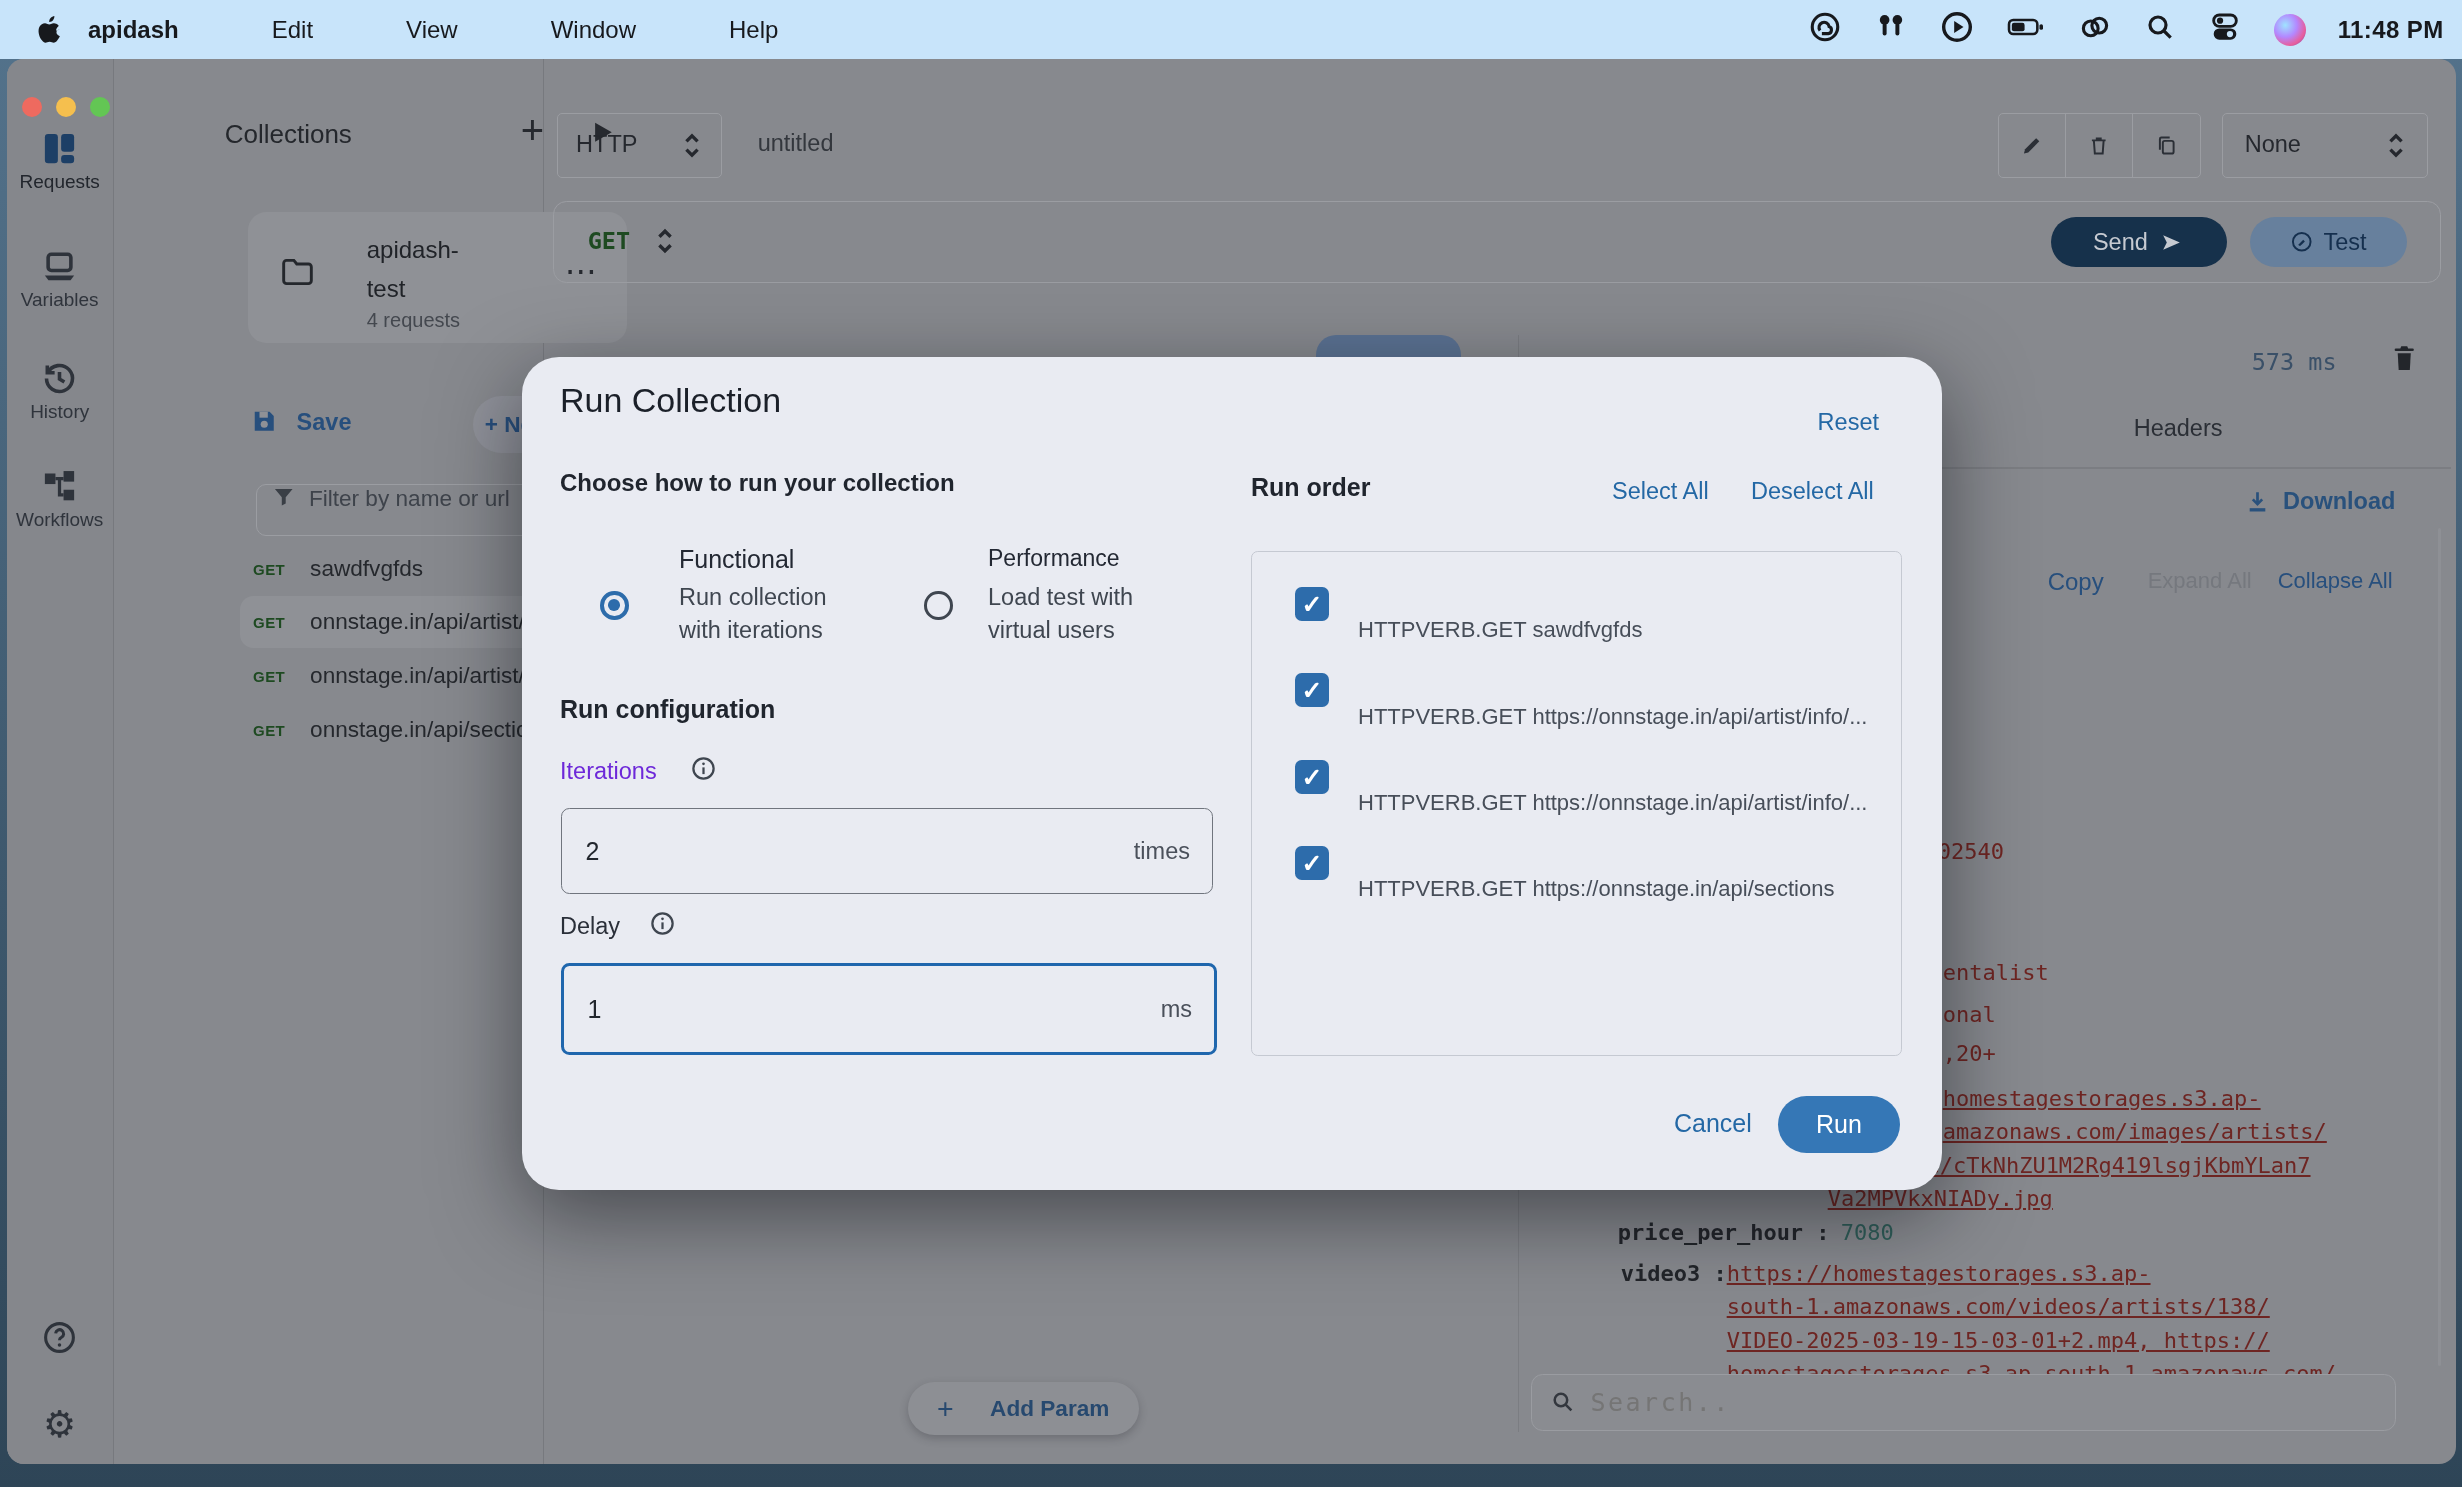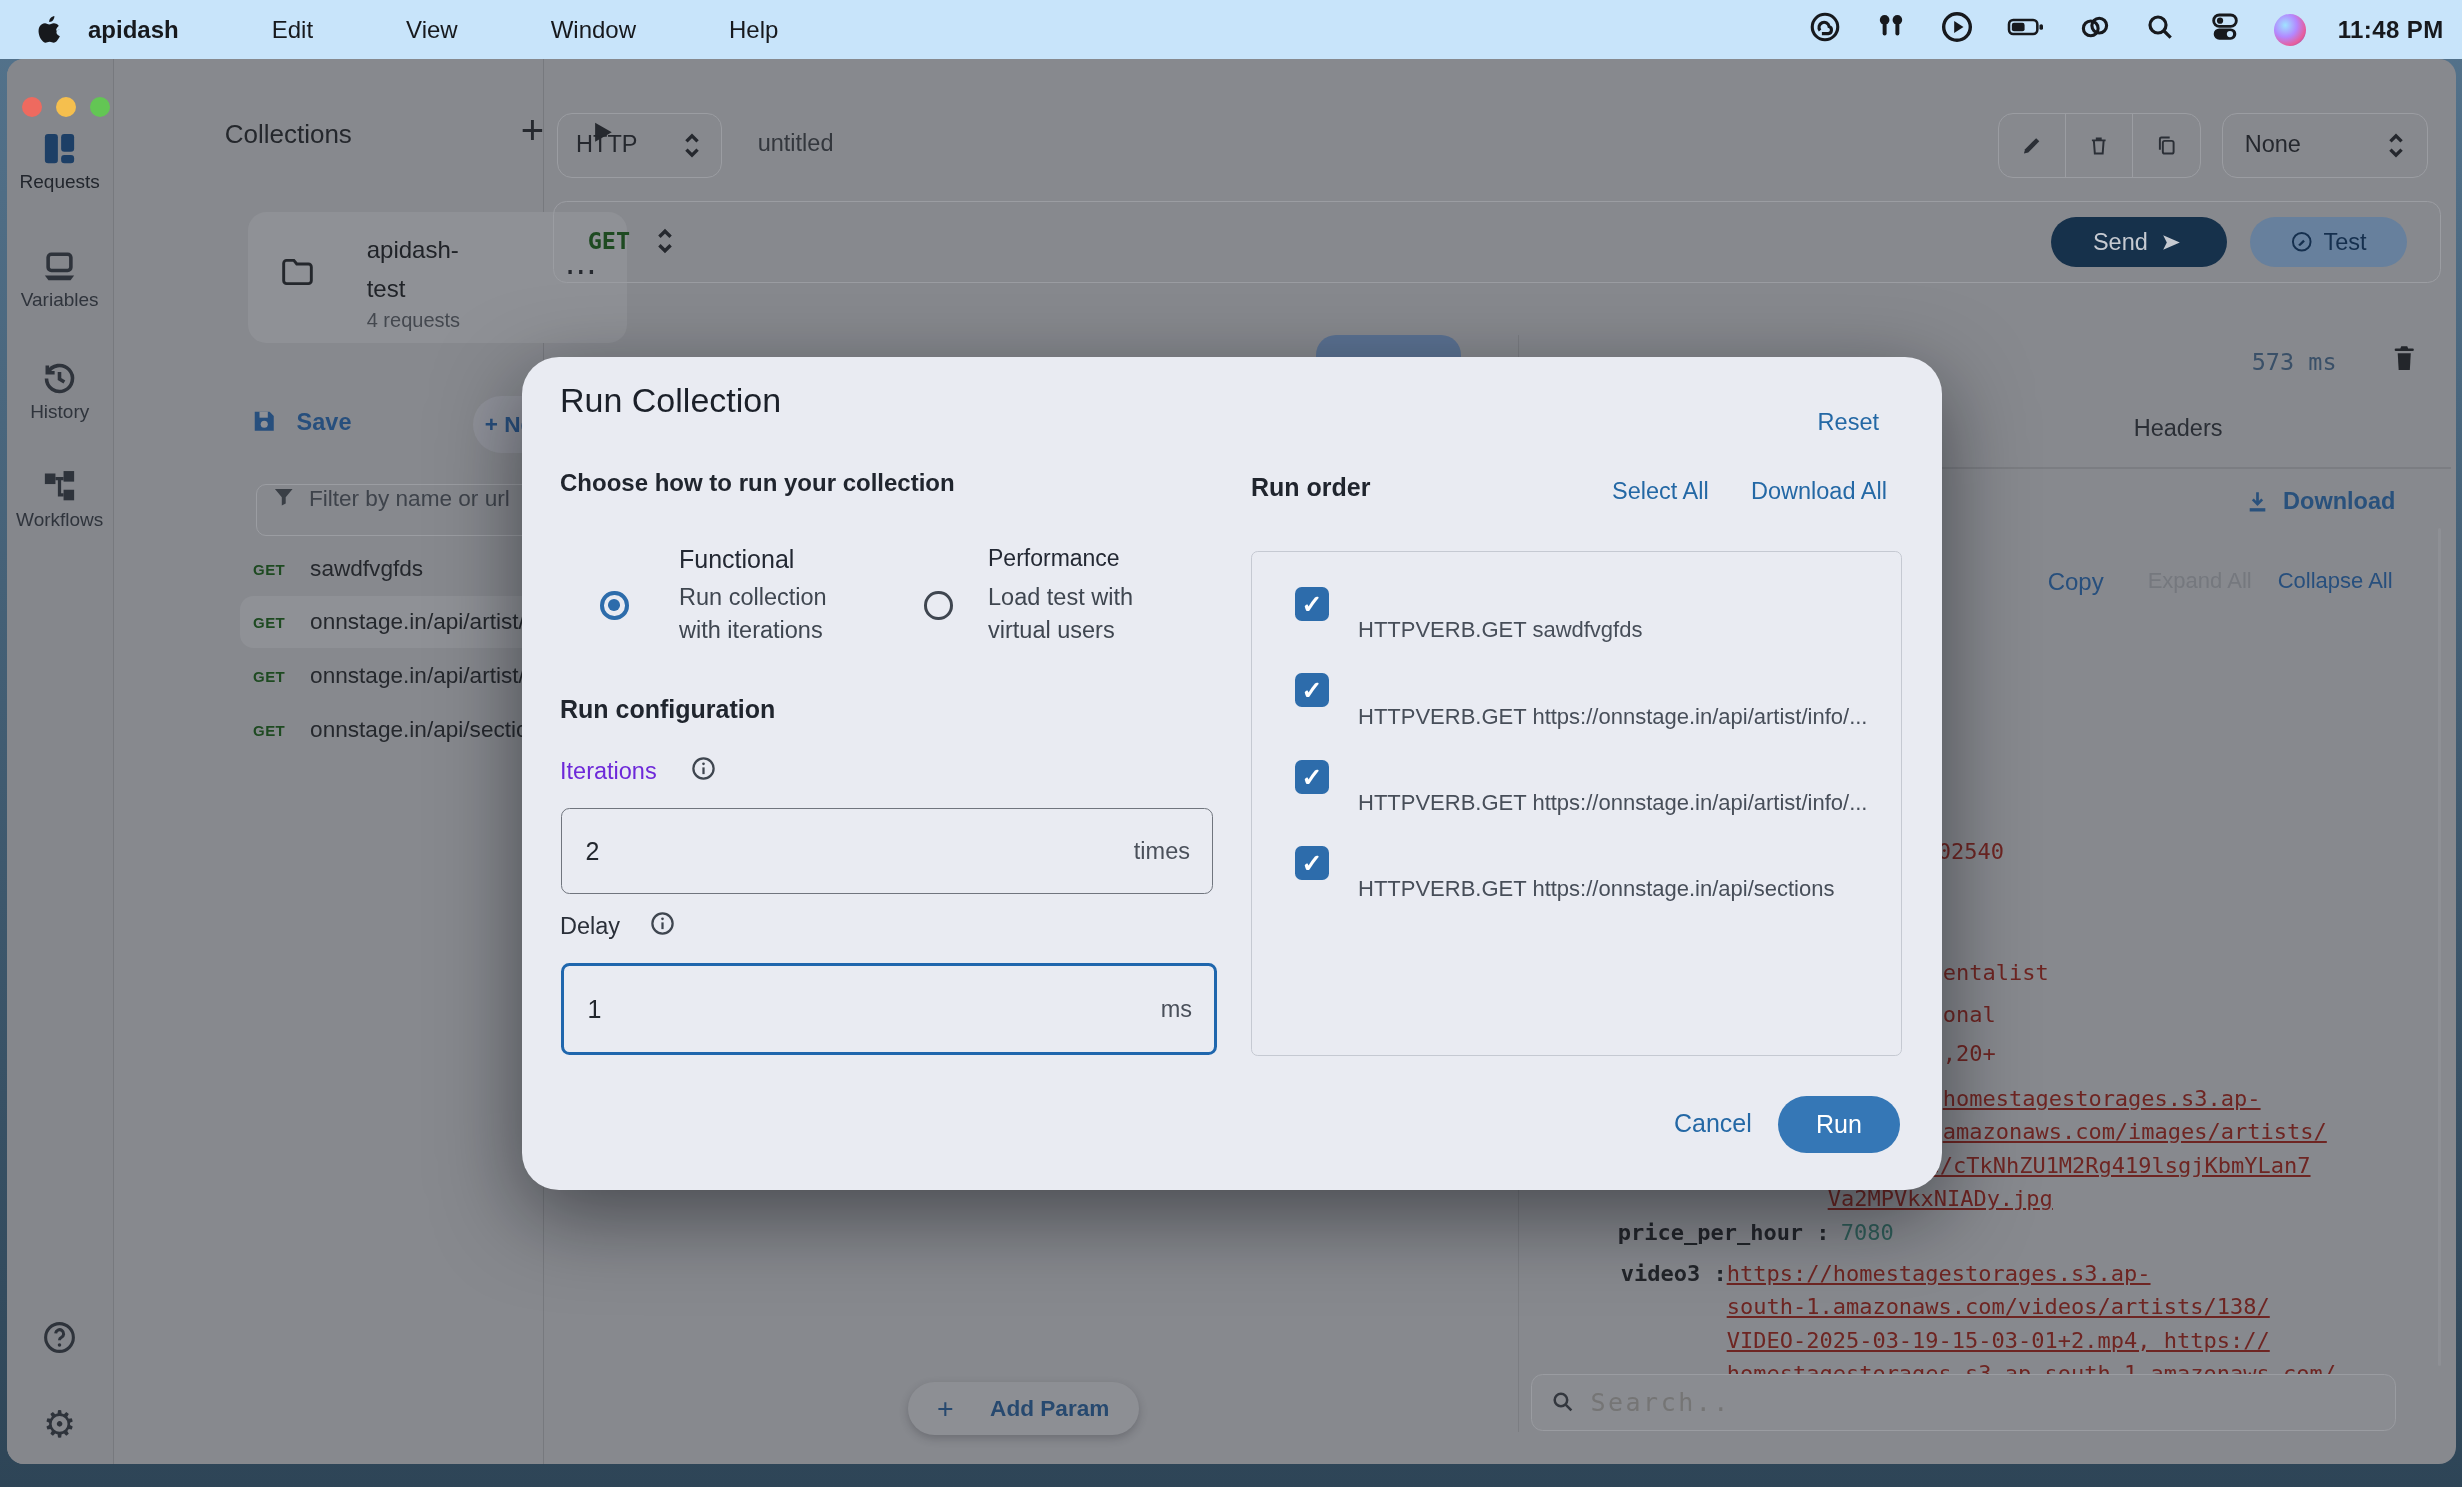--- a/index.html
+++ b/index.html
@@ -31,21 +31,21 @@
   .pill{border-radius:28.5px;display:flex;align-items:center;justify-content:center;}
   .filter{position:absolute;left:142px;top:413px;width:374px;height:50px;border:1.7px solid #9b9da2;
     border-radius:10px;display:flex;align-items:flex-start;background:transparent;margin-top:12px;}
   .filter input{border:none;outline:none;background:transparent;font-size:22.6px;color:#3e434b;width:276px;
     font-family:"Liberation Sans",sans-serif;}
   .filter input::placeholder{color:#3e434b;opacity:1;}
   .req-row{position:absolute;left:126px;width:380px;height:52px;display:flex;align-items:center;}
   .req-get{font-size:15px;font-weight:700;color:#1e4a21;width:57px;padding-left:13.4px;letter-spacing:0.4px;}
   .req-label{font-size:22.6px;color:#25282d;white-space:nowrap;overflow:hidden;}
 
-  .outline-pill{border:1.7px solid #9b9da2;border-radius:15px;}
+  .outline-pill{border:1.7px solid #9b9da2;border-radius:5px;}
 
   .urlrow{position:absolute;left:546px;top:142px;width:1886px;height:80px;border:1.7px solid #9b9da2;border-radius:13.4px;}
 
   .json-frag{position:absolute;font-family:"DejaVu Sans Mono",monospace;font-size:22px;color:#6e2522;white-space:nowrap;}
   .json-link{text-decoration:underline;}
 
   
   .modal{position:absolute;left:522px;top:357px;width:1420px;height:833px;background:#e9ebf2;border-radius:37px;
     box-shadow:0 25px 84px rgba(8,10,16,.5);z-index:90;color:#20252e;}
   .mlink{color:#2468a5;font-size:23.5px;cursor:pointer;}
@@ -422,21 +422,21 @@
           <path d="M12 11v6"></path>
         </svg>
     </span>
     <div class="minput" style="top:606px;height:86px;border:3.4px solid #1f66ad;">
       <input value="1" style="">
       <span class="msuffix">ms</span>
     </div>
 
     <div class="abs mheading" style="left:729px;top:116px;font-size:25px;">Run order</div>
     <div class="abs mlink" style="left:1090px;top:121px;">Select All</div>
-    <div class="abs mlink" style="left:1229px;top:121px;">Download All</div>
+    <div class="abs mlink" style="left:1229px;top:121px;">Deselect All</div>
 
     <div class="abs" style="left:729px;top:194px;width:649px;height:503px;border:1.7px solid #c5c9d2;border-radius:6.7px;">
       <div>
         <span class="checkbox" style="top:35px;">✓</span>
         <span class="mo-item-label" style="top:65px;">HTTPVERB.GET sawdfvgfds</span>
       </div>
       <div>
         <span class="checkbox" style="top:121px;">✓</span>
         <span class="mo-item-label" style="top:152px;">HTTPVERB.GET https://onnstage.in/api/artist/info/...</span>
       </div>

